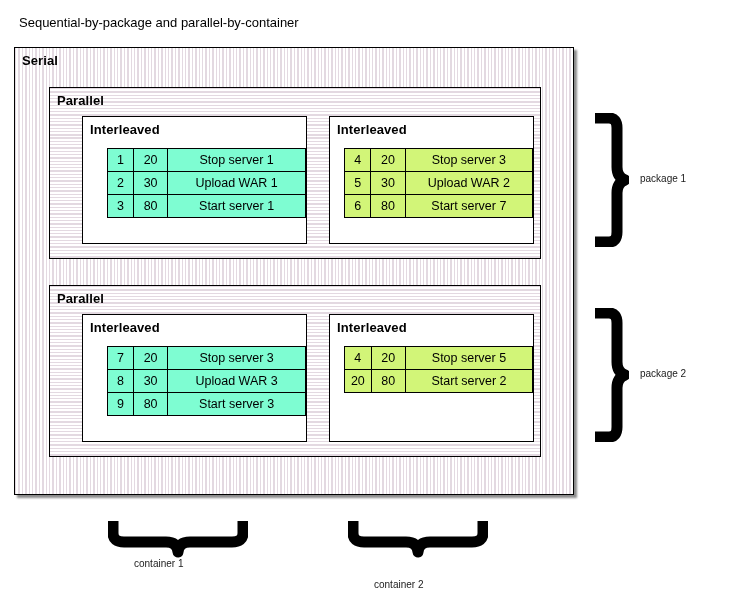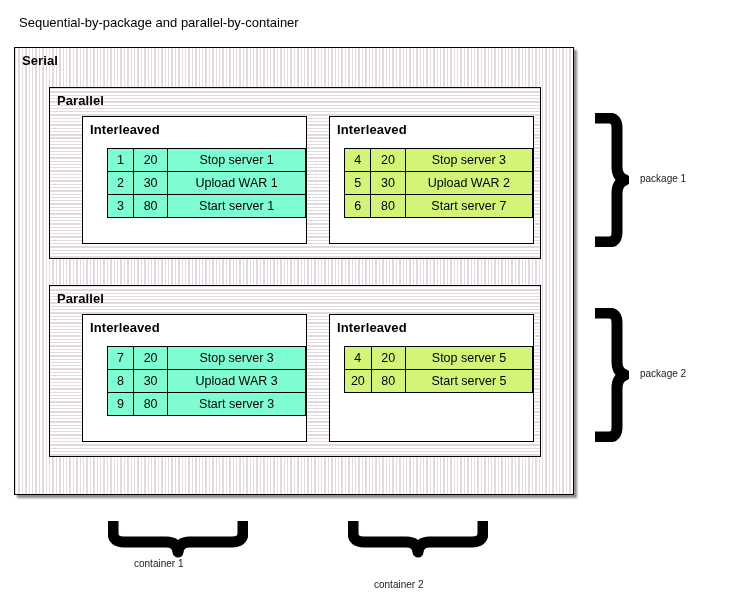--- a/index.html
+++ b/index.html
@@ -242,21 +242,21 @@
       <table class="task-table green">
         <tbody>
           <tr>
             <td class="col-id">4</td>
             <td class="col-num">20</td>
             <td class="col-label">Stop server 5</td>
           </tr>
           <tr>
             <td class="col-id">20</td>
             <td class="col-num">80</td>
-            <td class="col-label">Start server 5</td>
+            <td class="col-label">Start server 2</td>
           </tr>
         </tbody>
       </table>
     </div>
   </div>
 </div>
 
 <div class="brace" id="brace-package-1">
   <svg width="40" height="134" viewBox="0 0 40 134">
     <path d="M6 5 L20 5 Q28 5 28 15 L28 54 Q28 64 36 67 Q28 70 28 80 L28 119 Q28 129 20 129 L6 129" fill="none" stroke="#000000" stroke-width="11" stroke-linecap="butt" stroke-linejoin="round"></path>

